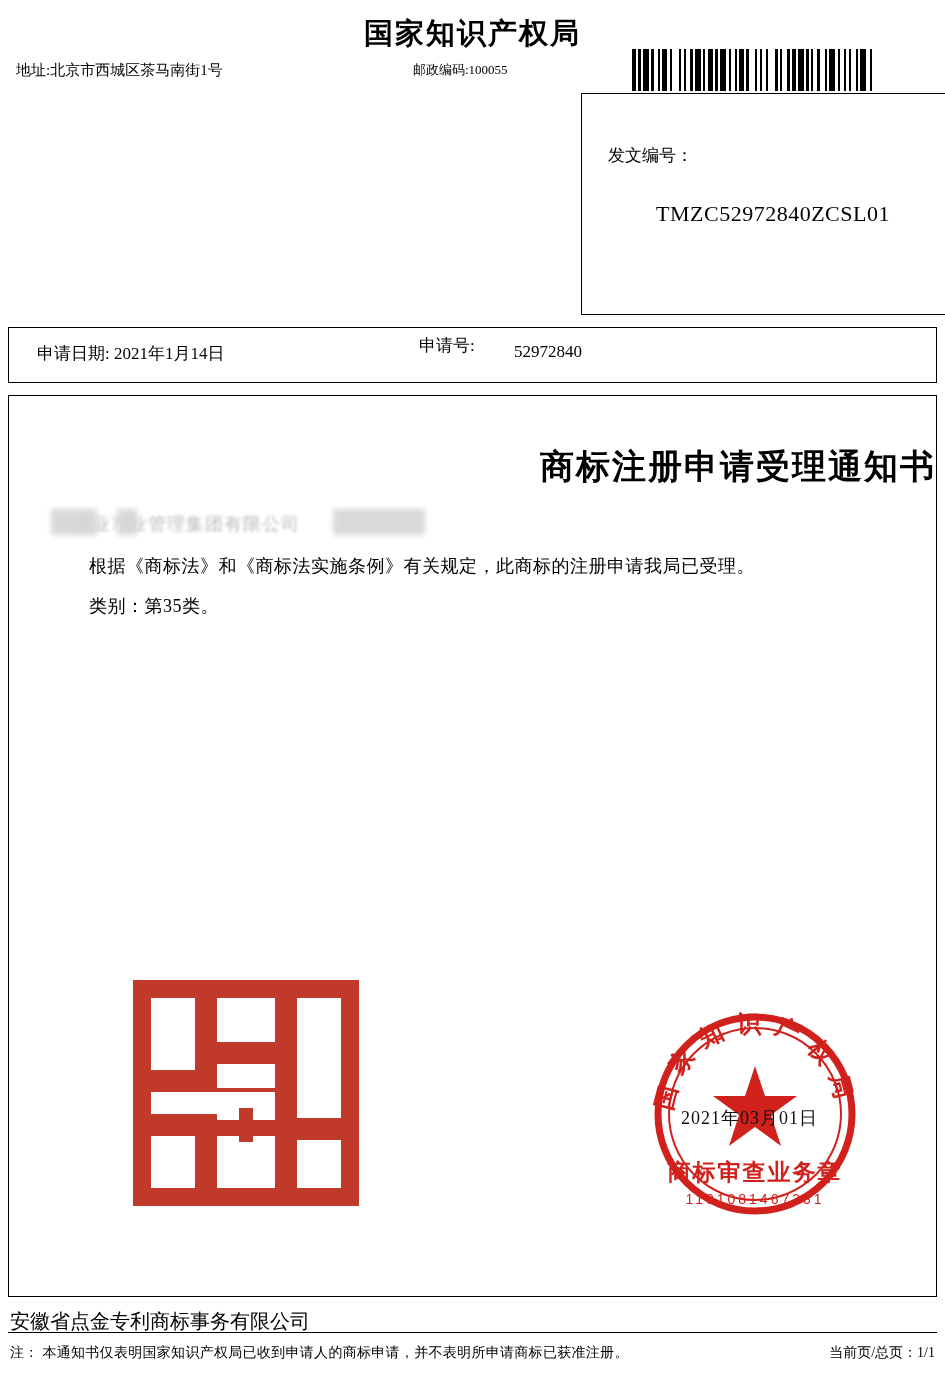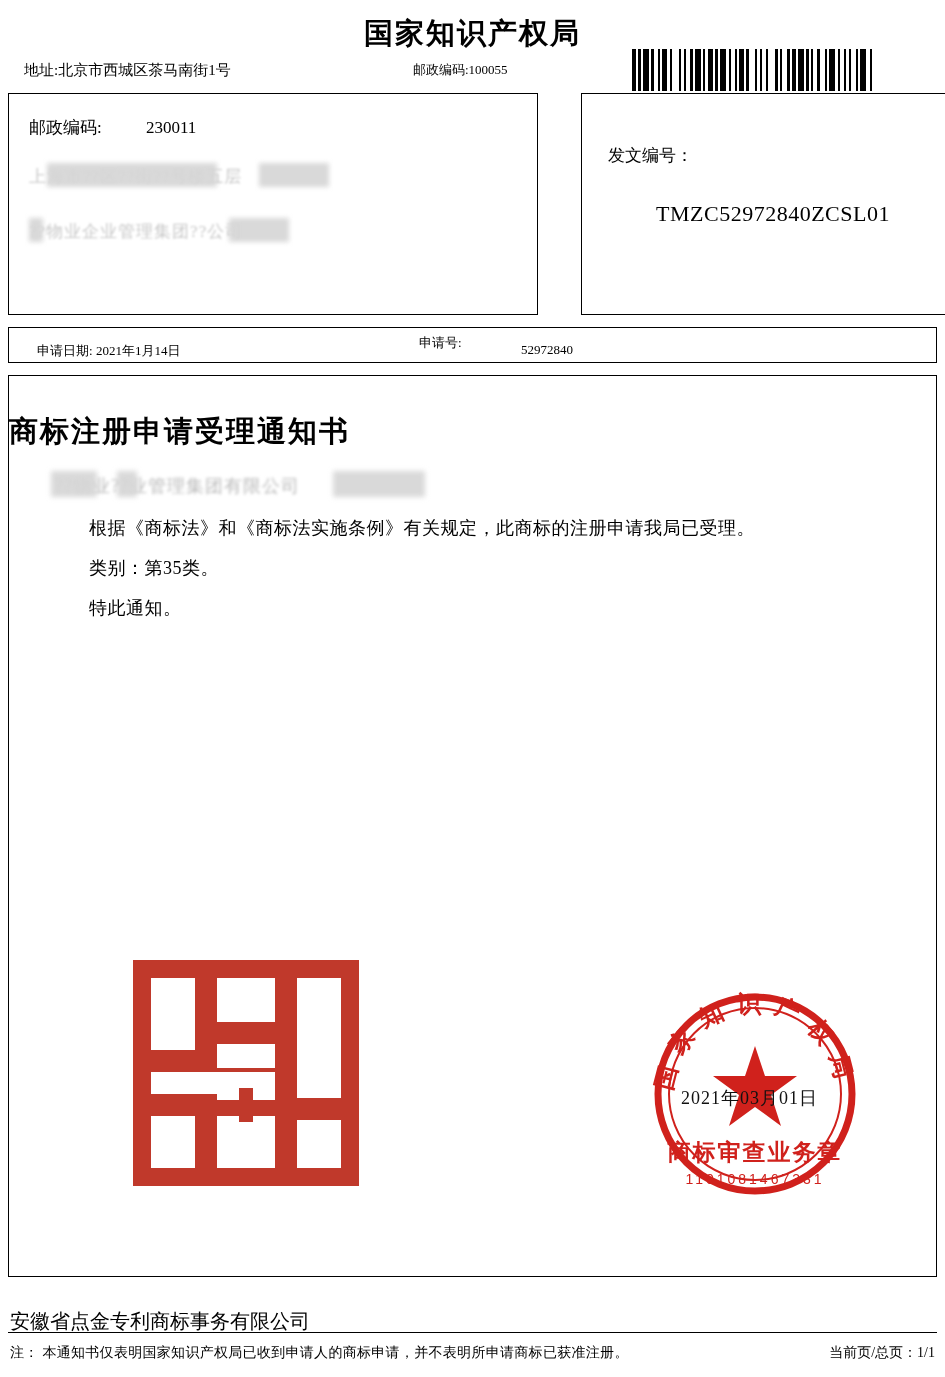--- a/index.html
+++ b/index.html
@@ -31,21 +31,21 @@
     font-family: "Liberation Serif", "DejaVu Serif", serif;
   }
   .header-line {
     position: relative;
     height: 30px;
     margin-top: 6px;
     font-size: 15px;
   }
   .hdr-addr {
     position: absolute;
-    left: 24px;
+    left: 16px;
     top: 4px;
     text-align: right;
   }
   .hdr-zip {
     position: absolute;
     left: 413px;
     top: 4px;
     font-size: 13px;
   }
   .barcode {
@@ -123,57 +123,56 @@
   .issue-no {
     font-size: 22px;
     text-align: center;
     letter-spacing: .5px;
   }
 
   
   .app-row {
     position: relative;
     margin: 12px 8px 0 8px;
-    height: 36px;
+    height: 56px;
     border: 1.5px solid #000;
     box-sizing: border-box;
-    font-size: 13px;
+    font-size: 17px;
   }
   .app-date {
     position: absolute;
     left: 28px;
     top: 14px;
   }
   .app-no-label {
     position: absolute;
     left: 410px;
     top: 6px;
   }
   .app-no-val {
     position: absolute;
     left: 505px;
     top: 14px;
-    margin-left: 7px;
   }
 
   
   .body-box {
     position: relative;
     margin: 12px 8px 0 8px;
     height: 902px;
     border: 1.5px solid #000;
     box-sizing: border-box;
     overflow: hidden;
   }
   .body-title {
-    text-align: left;
-    font-size: 29px;
+    text-align: right;
+    font-size: 34px;
     font-weight: bold;
     letter-spacing: 2px;
-    margin-top: 36px;
+    margin-top: 48px;
   }
   .applicant-line {
     position: relative;
     margin: 22px 0 0 46px;
     height: 26px;
     font-size: 18px;
     color: #b9b9b9;
     filter: blur(1.4px);
     letter-spacing: 1px;
   }
@@ -323,28 +322,20 @@
         <span style="width: 2px; background: rgb(0, 0, 0);"></span>
         <span style="width: 2px; background: rgb(255, 255, 255);"></span>
         <span style="width: 6px; background: rgb(0, 0, 0);"></span>
         <span style="width: 4px; background: rgb(255, 255, 255);"></span>
         <span style="width: 2px; background: rgb(0, 0, 0);"></span>
         <span style="width: 3px; background: rgb(255, 255, 255);"></span>
       </div>
   </div>
 
   <div class="boxes-row">
-    <div class="box box-left">
-      <div class="fld-line">
-        <span class="fld-label">邮政编码:</span>
-        <span class="fld-val">230011</span>
-      </div>
-      <div class="redacted">上海市??区??街??号楼五层<span class="redact-bar" style="left:18px;top:-2px;width:170px;height:24px;"></span><span class="redact-bar" style="left:230px;top:-2px;width:70px;height:24px;"></span></div>
-      <div class="redacted">??物业企业管理集团??公司<span class="redact-bar" style="left:0px;top:-2px;width:14px;height:24px;"></span><span class="redact-bar" style="left:200px;top:-2px;width:60px;height:24px;"></span></div>
-    </div>
 
     <div class="box box-right">
       <div class="issue-label">发文编号：</div>
       <div class="issue-no">TMZC52972840ZCSL01</div>
     </div>
   </div>
 
   <div class="app-row">
     <div class="app-date">
       <span>申请日期:</span>
@@ -354,21 +345,20 @@
     <div class="app-no-val">52972840</div>
   </div>
 
   <div class="body-box">
     <div class="body-title">商标注册申请受理通知书</div>
 
     <div class="applicant-line">??物业??业管理集团有限公司<span class="redact-bar" style="left:-4px;top:-3px;width:46px;height:26px;"></span><span class="redact-bar" style="left:62px;top:-3px;width:20px;height:26px;"></span><span class="redact-bar" style="left:278px;top:-3px;width:92px;height:26px;"></span></div>
 
     <div class="para">根据《商标法》和《商标法实施条例》有关规定，此商标的注册申请我局已受理。</div>
     <div class="para para2">类别：第35类。</div>
-    <div class="para para2">特此通知。</div>
 
     <div class="logo">
       <svg viewBox="0 0 226 226" width="226" height="226" aria-hidden="true">
         <rect x="0" y="0" width="226" height="226" fill="#c0392b"></rect>
 
         <rect x="18" y="18" width="44" height="72" fill="#ffffff"></rect>
         <rect x="84" y="18" width="58" height="44" fill="#ffffff"></rect>
         <rect x="164" y="18" width="44" height="120" fill="#ffffff"></rect>
         <rect x="84" y="84" width="58" height="24" fill="#ffffff"></rect>
         <rect x="18" y="112" width="124" height="22" fill="#ffffff"></rect>

